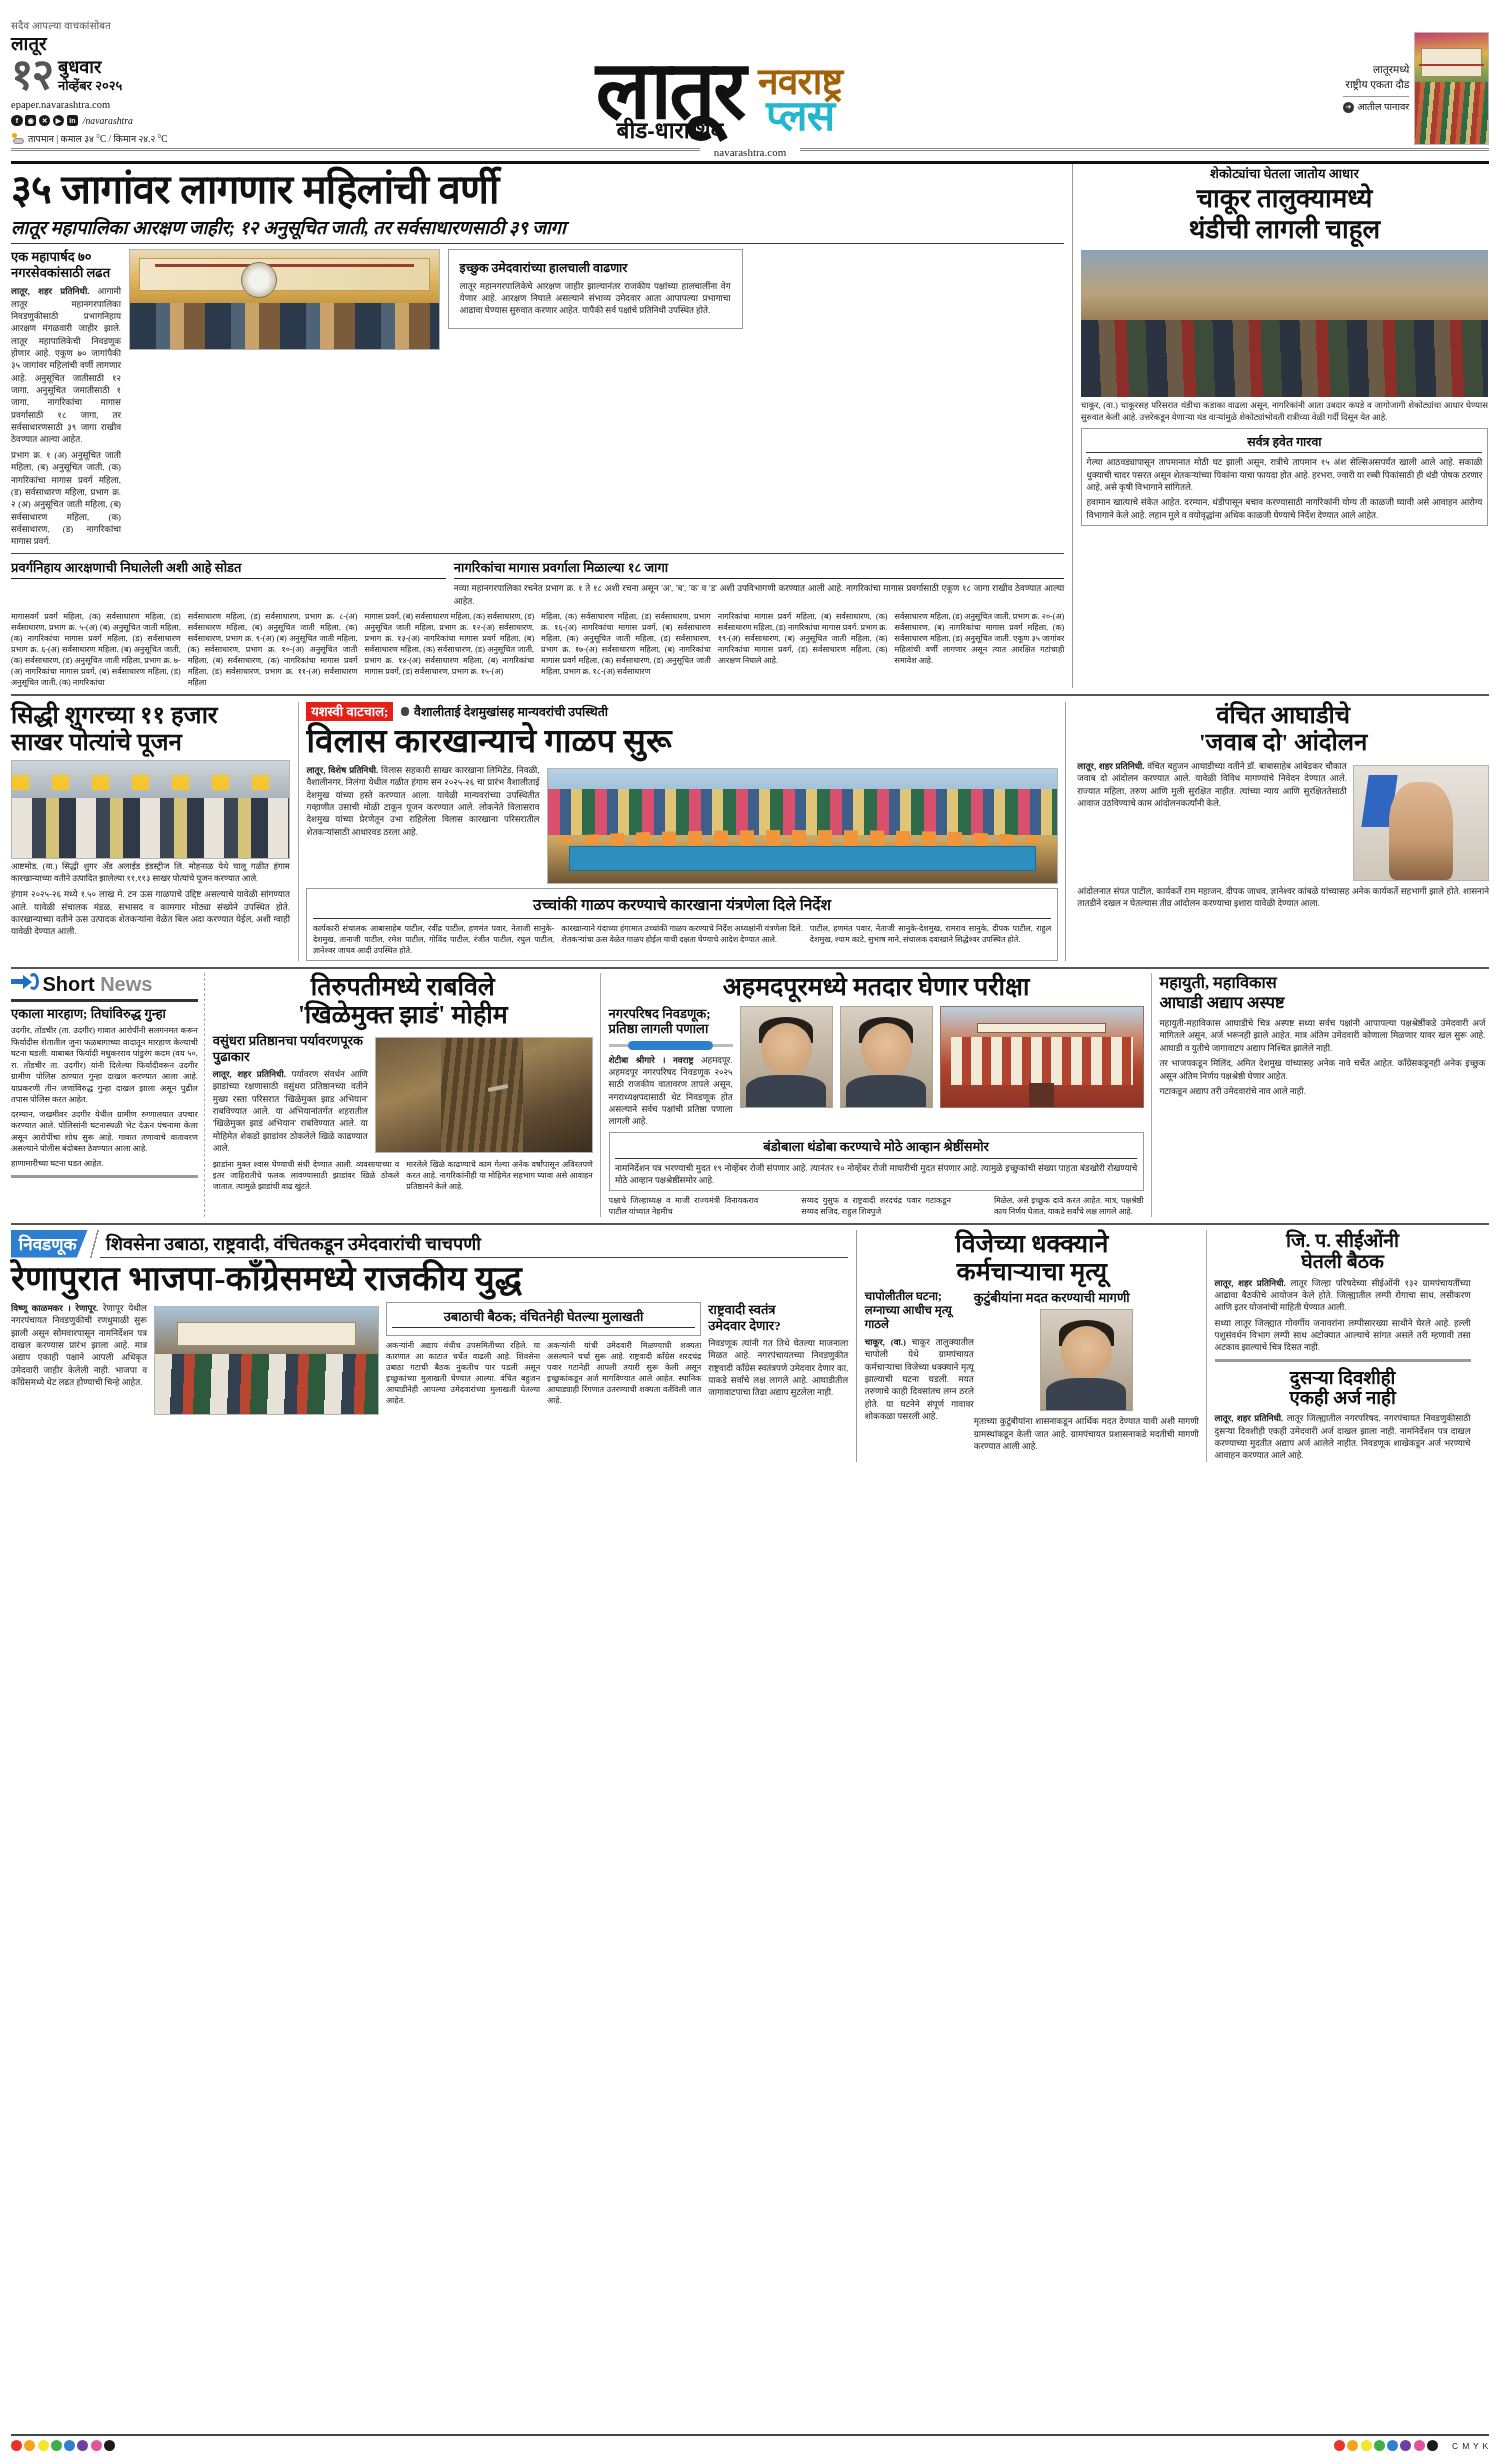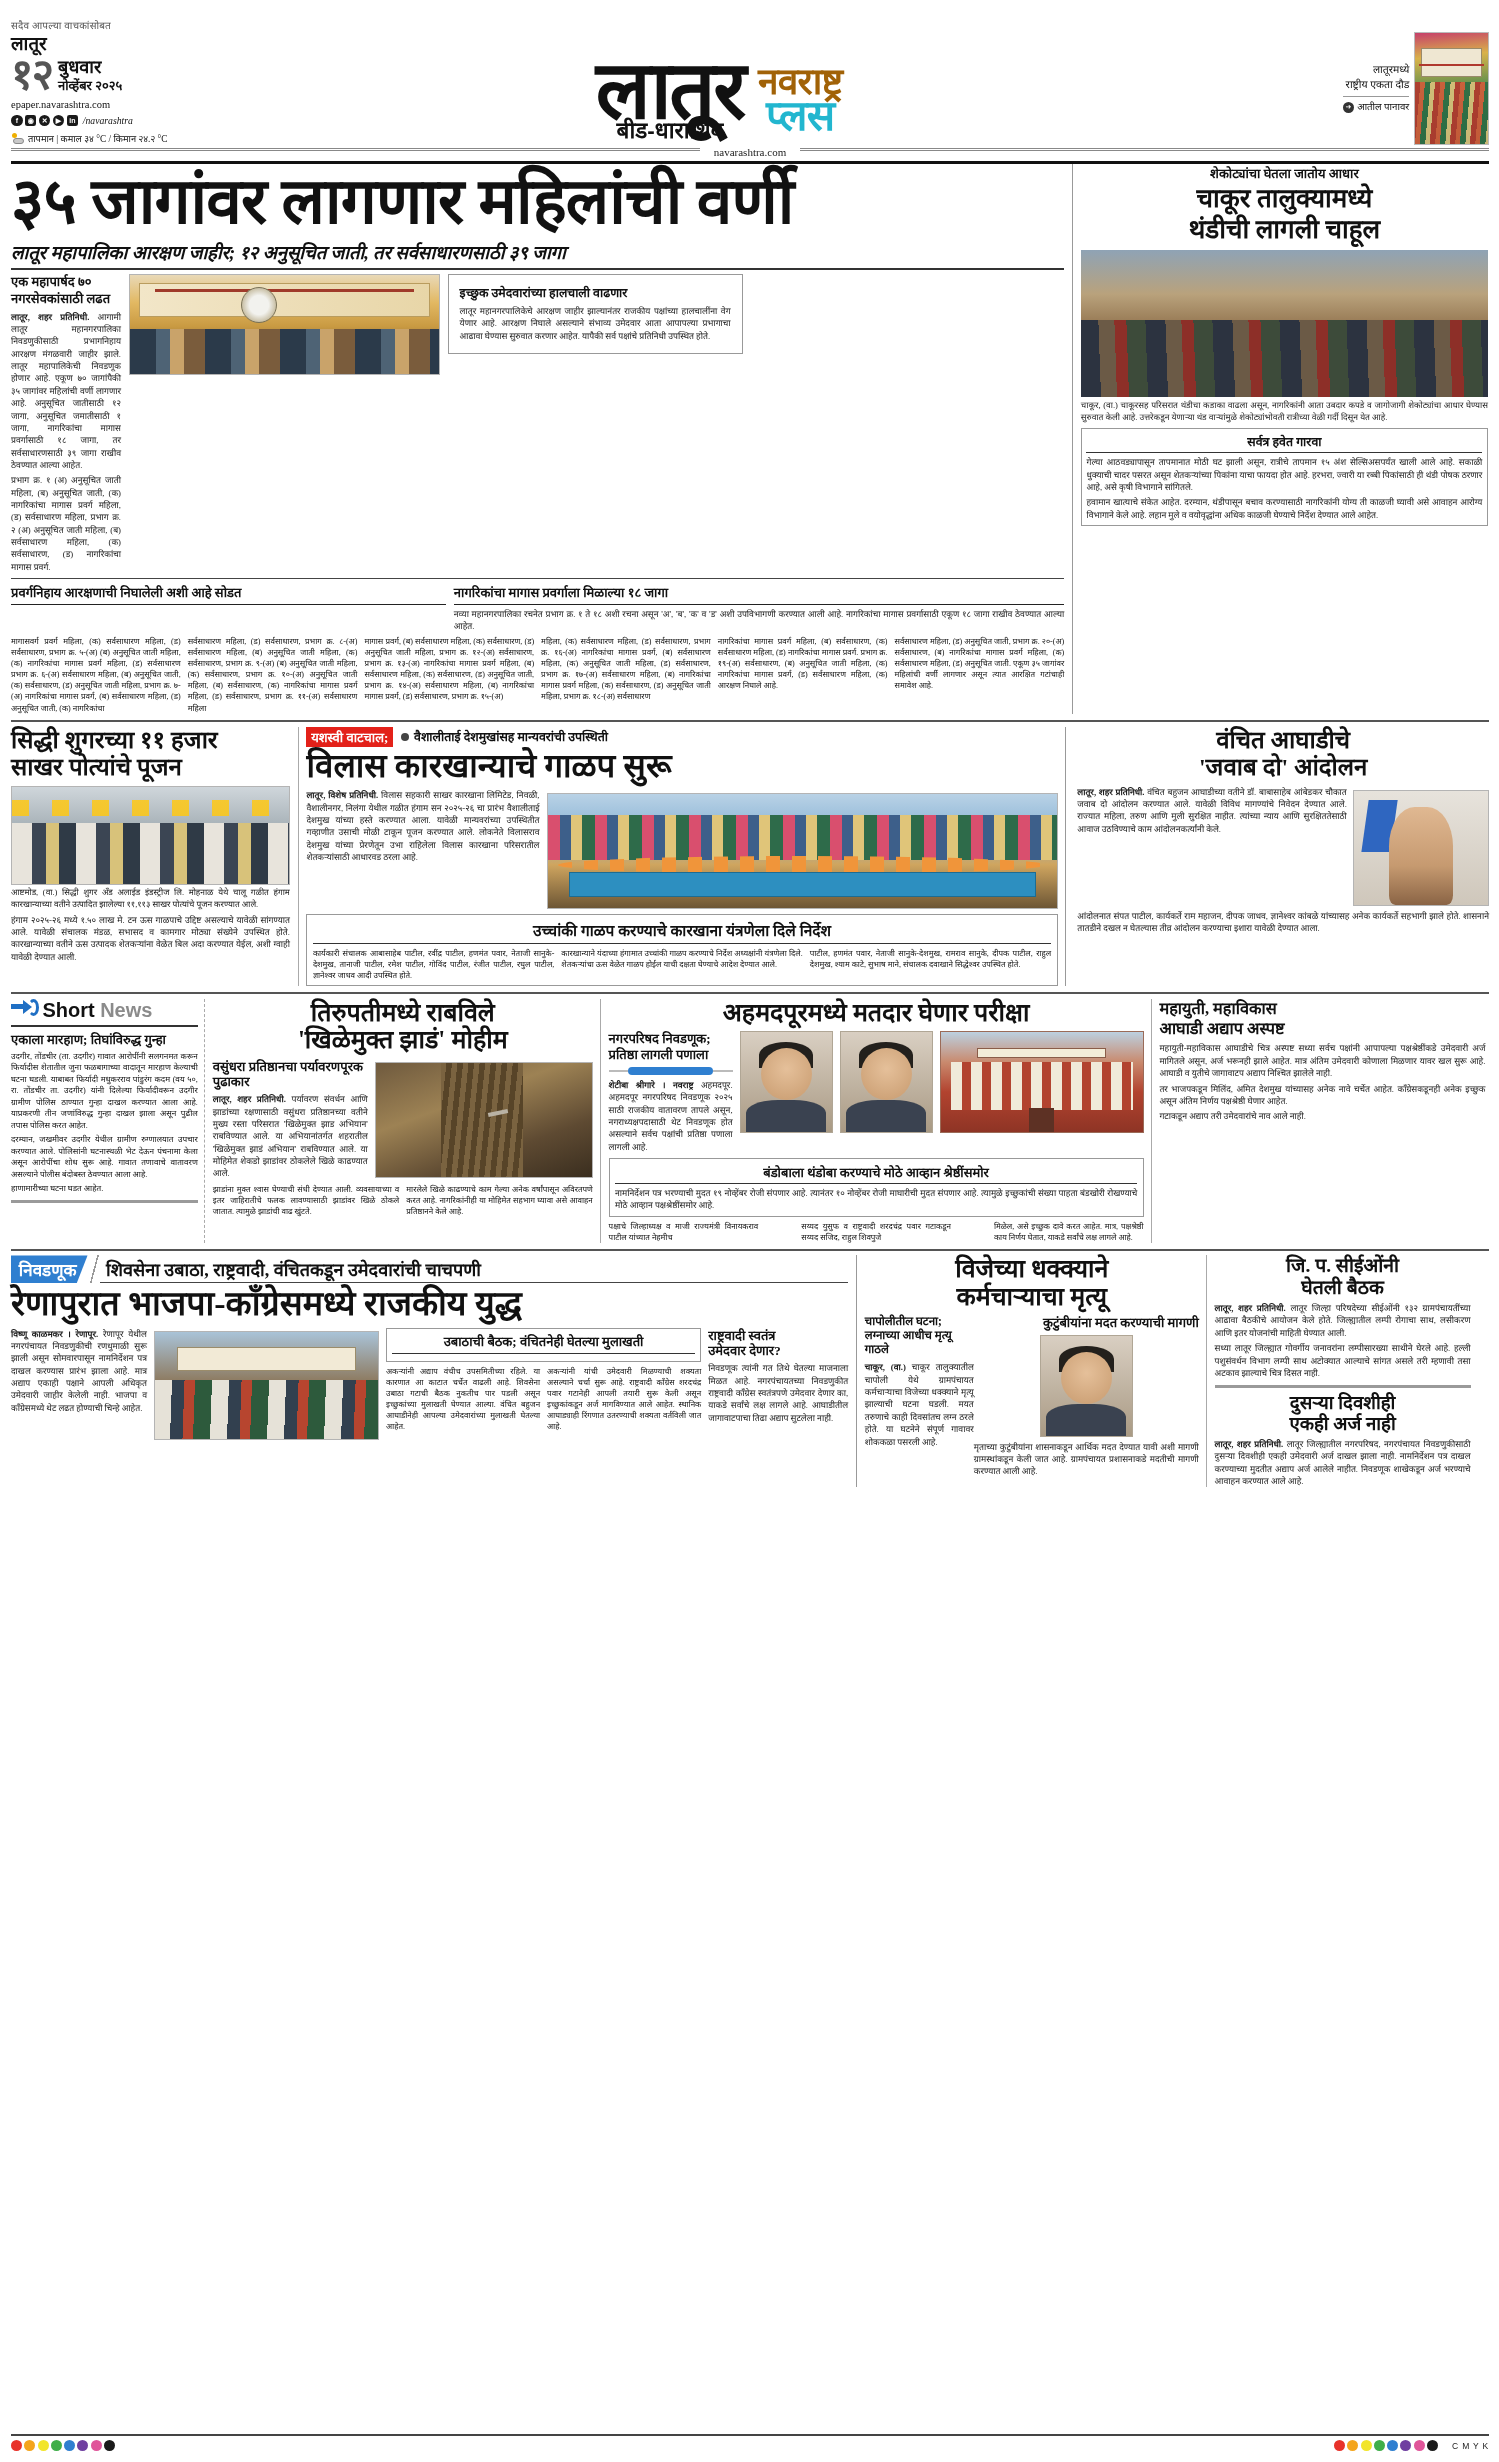--- a/index.html
+++ b/index.html
@@ -64,22 +64,22 @@
   .mh-rules .grp { flex:1; height: 7px;
       background: repeating-linear-gradient(to bottom,#888 0 0.8px,#fff 0.8px 2.3px); }
   .mh-rules .dom { font-size: 11px; font-weight: 500; color: #222; padding: 0 6.2px; }
 
   
   .hr-thick { height: 2.3px; background: #111; margin: 3.9px 0 0; }
   .maingrid { display: flex; gap: 0; }
   .leftwrap { width: 1062px; border-right: 1.6px solid #999; padding-right: 7.8px; }
   .rightwrap { width: 415px; padding-left: 7.8px; }
 
-  .h1 { font-size: 64px; font-weight: bold; line-height: 1.06; letter-spacing: -0.8px; margin-top: 4.7px;
-        font-family: Liberation Serif, serif; }
+  .h1 { font-size: 40px; font-weight: bold; line-height: 1.06; letter-spacing: -0.8px; margin-top: 4.7px;
+        font-family: Liberation Sans, sans-serif; }
   .h1sub { font-size: 18.6px; font-weight: bold; font-style: italic; margin-top: 3.1px; letter-spacing: -0.2px; }
   .hr-med { height: 1.6px; background: #333; margin: 3.9px 0 4.7px; }
 
   
   .s1 { display: flex; gap: 7.8px; }
   .s1-c1 { width: 110px; }
   .kicker { font-size: 13px; font-weight: bold; line-height: 1.25; }
   .bodytext { font-size: 8.7px; line-height: 1.42; text-align: justify; color: #1a1a1a;
               font-family: "Liberation Serif", serif; }
   .byline { font-size: 8.7px; font-weight: bold; }
@@ -587,21 +587,21 @@
       <div style="display:flex; margin-top:4.7px;">
         <div style="width:109px">
           <div class="sn-item-h" style="font-size:11.6px">चापोलीतील घटना;</div>
           <div class="sn-item-h" style="font-size:11.6px">लग्नाच्या आधीच मृत्यू गाठले</div>
           <div class="bodytext" style="margin-top:3.9px;">
             <span class="byline">चाकूर, (वा.)</span>
             <span>चाकूर तालुक्यातील चापोली येथे ग्रामपंचायत कर्मचाऱ्याचा विजेच्या धक्क्याने मृत्यू झाल्याची घटना घडली. मयत तरुणाचे काही दिवसांतच लग्न ठरले होते. या घटनेने संपूर्ण गावावर शोककळा पसरली आहे.</span>
           </div>
         </div>
         <div style="flex:1">
-          <div class="sn-item-h" style="text-align:right">कुटुंबीयांना मदत करण्याची मागणी</div>
+          <div class="sn-item-h" style="text-align:left">कुटुंबीयांना मदत करण्याची मागणी</div>
           <div class="p-portrait" style="margin:3.9px auto 0">
             <div class="hair"></div>
               <div class="face"></div>
               <div class="body"></div>
           </div>
           <div class="bodytext" style="margin-top:3.9px;">मृताच्या कुटुंबीयांना शासनाकडून आर्थिक मदत देण्यात यावी अशी मागणी ग्रामस्थांकडून केली जात आहे. ग्रामपंचायत प्रशासनाकडे मदतीची मागणी करण्यात आली आहे.</div>
         </div>
       </div>
     </div>
 

